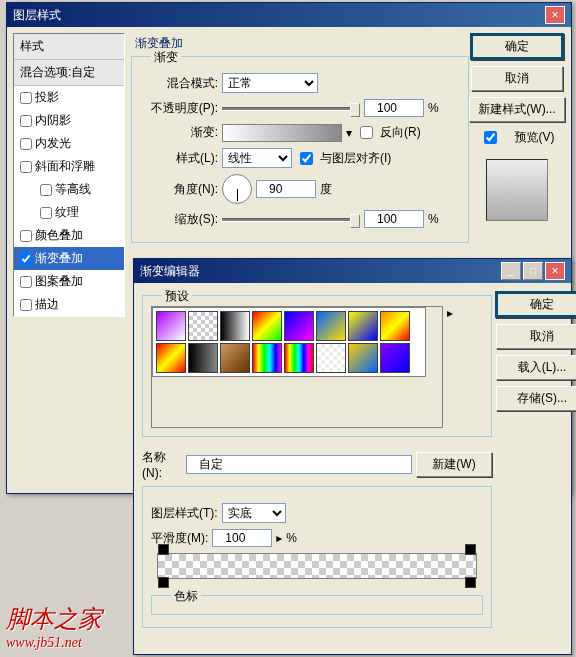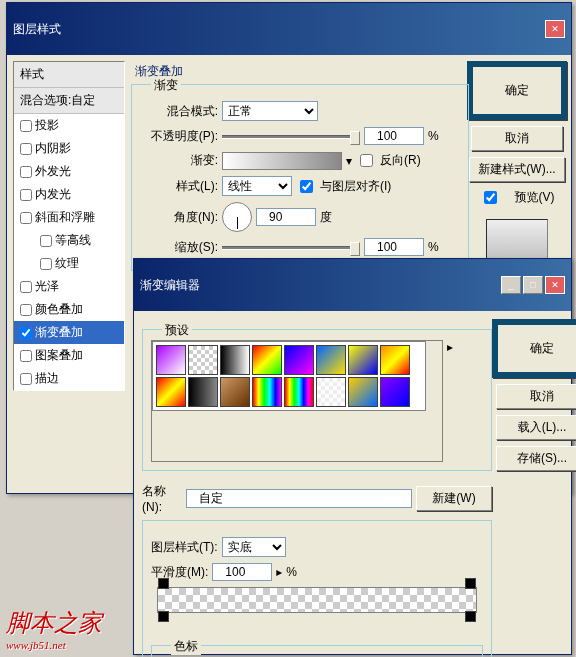--- a/index.html
+++ b/index.html
@@ -1,51 +1,51 @@
 <!DOCTYPE html>
 <html><head>
 <meta charset="utf-8">
 <style>
 body{margin:0;font-family:"Microsoft YaHei",SimSun,sans-serif;font-size:12px;background:#d4d0c8;width:576px;height:657px;overflow:hidden;position:relative}
 .dialog{position:absolute;border:1px solid #0a246a;background:#ece9d8;box-shadow:2px 2px 4px rgba(0,0,0,.3)}
-.titlebar{background:linear-gradient(to right,#0a246a,#3a6ea5);color:#fff;padding:17px 6px;display:flex;justify-content:space-between;align-items:center;font-size:12px;height:18px}
+.titlebar{background:linear-gradient(to right,#0a246a,#3a6ea5);color:#fff;padding:3px 6px;display:flex;justify-content:space-between;align-items:center;font-size:12px;height:18px}
 .titlebar-btns{display:flex;gap:2px}
 .tbtn{width:18px;height:16px;background:#d4d0c8;border:1px solid #fff;border-right-color:#808080;border-bottom-color:#808080;display:flex;align-items:center;justify-content:center;font-size:9px;font-family:Arial}
 .tbtn.close{background:#e35f5f;color:#fff;border:1px solid #fff}
 .body{display:flex;padding:6px}
 .sidebar{width:110px;border:1px solid #808080;border-right-color:#fff;border-bottom-color:#fff;background:#fff;margin-right:6px}
 .side-hdr{background:#e8e8e8;padding:4px 6px;border-bottom:1px solid #c0c0c0}
 .side-item{padding:3px 6px;display:flex;align-items:center;gap:3px}
 .side-item.indent{padding-left:26px}
 .side-item.selected{background:#316ac5;color:#fff}
 .side-item input[type=checkbox]{margin:0;width:12px;height:12px}
 .main{flex:1}
 .groupbox{border:1px solid #a0d0e0;margin:4px 0;padding:10px 8px 8px;position:relative}
 .groupbox>.gtitle{position:absolute;top:-8px;left:19px;background:#ece9d8;padding:0 3px;color:#000000}
 .frow{display:flex;align-items:center;margin:6px 0;gap:4px}
 .flabel{width:78px;text-align:right}
 .btn{background:#ece9d8;border:1px solid #808080;border-top-color:#fff;border-left-color:#fff;padding:3px 8px;min-width:74px;text-align:center;font-size:12px;box-shadow:1px 1px 0 #404040}
-.btn.default{border:6px solid #0c4a6e;padding:15px 7px}
+.btn.default{border:3px solid #0c4a6e;padding:2px 7px}
 .rcol{display:flex;flex-direction:column;gap:6px;width:96px;align-items:center}
 select,input[type=text].num{border:1px solid #7f9db9;background:#fff;padding:1px;font-size:12px}
 input[type=text].num{width:34px;text-align:left;padding:1px 12px}
 .slider{position:relative;height:14px;width:138px}
 .slider .track{position:absolute;top:6px;left:0;right:0;height:2px;background:#808080;border-top:1px solid #606060;border-bottom:1px solid #fff}
 .slider .thumb{position:absolute;top:2px;width:8px;height:12px;background:#ece9d8;border:1px solid #808080;border-top-color:#fff;border-left-color:#fff}
 .gradprev{width:118px;height:16px;border:1px solid #808080;background:linear-gradient(to right,#fff,#888)}
 .angle{width:28px;height:28px;border:1px solid #808080;border-radius:50%;background:#fff;position:relative}
 .angle::after{content:"";position:absolute;left:50%;top:50%;width:1px;height:12px;background:#000;transform-origin:top;transform:rotate(0deg)}
 .swatches{display:flex;flex-wrap:wrap;border:1px solid #808080;background:#fff;padding:2px;width:268px}
 .sw{width:28px;height:28px;margin:1px;border:1px solid #404040}
 .gradbar{height:24px;border:1px solid #808080;background-image:repeating-conic-gradient(#ccc 0 25%,#fff 0 50%);background-size:14px 14px;position:relative;margin:4px 6px}
 .stop{position:absolute;bottom:-10px;width:9px;height:9px;background:#000;border:1px solid #404040}
 .stop.top{top:-10px;bottom:auto;background:#000}
 .prevbox{width:60px;height:60px;border:1px inset #808080;background:linear-gradient(to bottom,#eee,#aaa);margin-top:6px}
 .watermark{position:absolute;bottom:6px;left:6px;color:#c00;font-size:24px;font-family:KaiTi,serif;font-style:italic;text-shadow:1px 1px 0 #fff}
-.wmurl{font-size:11px;color:#c00;display:block}
+.wmurl{font-size:14px;color:#c00;display:block}
 .scrollarea{height:120px;overflow-y:auto;border:1px solid #808080;background:#ece9d8;width:290px}
 </style>
 </head>
 <body>
 
 <div class="dialog" style="left:6px;top:2px;width:564px;height:490px">
   <div class="titlebar">
     <span>图层样式</span>
     <div class="titlebar-btns">
         <div class="tbtn close">✕</div>
@@ -59,41 +59,33 @@
           <div class="side-item">
             <input type="checkbox" style="">
             <span>投影</span>
           </div>
           <div class="side-item">
             <input type="checkbox" style="">
             <span>内阴影</span>
           </div>
           <div class="side-item">
             <input type="checkbox" style="">
-            <span>外发光</span>
-          </div>
-          <div class="side-item">
-            <input type="checkbox" style="">
             <span>内发光</span>
           </div>
           <div class="side-item">
             <input type="checkbox" style="">
             <span>斜面和浮雕</span>
           </div>
           <div class="side-item indent">
             <input type="checkbox" style="">
             <span>等高线</span>
           </div>
           <div class="side-item indent">
             <input type="checkbox" style="">
             <span>纹理</span>
-          </div>
-          <div class="side-item">
-            <input type="checkbox" style="">
-            <span>光泽</span>
           </div>
           <div class="side-item">
             <input type="checkbox" style="">
             <span>颜色叠加</span>
           </div>
           <div class="side-item selected">
             <input type="checkbox" checked="" style="">
             <span>渐变叠加</span>
           </div>
           <div class="side-item">
@@ -170,21 +162,21 @@
   <div class="titlebar">
     <span>渐变编辑器</span>
     <div class="titlebar-btns">
       <div class="tbtn">_</div>
       <div class="tbtn">□</div>
       <div class="tbtn close">✕</div>
     </div>
   </div>
   <div style="padding:8px;display:flex;gap:8px">
     <div style="flex:1">
-      <div class="groupbox" style="margin-top:10px">
+      <div class="groupbox" style="margin-top:4px">
         <span class="gtitle">预设</span>
         <div style="display:flex;align-items:flex-start">
           <div class="scrollarea">
             <div class="swatches" id="swatches">
                 <div class="sw" style="background: linear-gradient(135deg, rgb(170, 0, 255), rgb(255, 255, 255));"></div>
                 <div class="sw" style="background: repeating-conic-gradient(rgb(204, 204, 204) 0deg, rgb(204, 204, 204) 25%, rgb(255, 255, 255) 0deg, rgb(255, 255, 255) 50%) 0% 0% / 8px 8px;"></div>
                 <div class="sw" style="background: linear-gradient(to right, rgb(0, 0, 0), rgb(255, 255, 255));"></div>
                 <div class="sw" style="background: linear-gradient(135deg, rgb(255, 0, 0), rgb(255, 255, 0), rgb(0, 255, 0));"></div>
                 <div class="sw" style="background: linear-gradient(135deg, rgb(0, 0, 255), rgb(255, 0, 255));"></div>
                 <div class="sw" style="background: linear-gradient(135deg, rgb(0, 102, 255), rgb(255, 221, 0));"></div>
@@ -218,21 +210,21 @@
           <input class="num" type="text" value="100" style="">
             <span>▸</span> 
             <span>%</span>
           </div>
         <div class="gradbar">
           <div class="stop top" style="left:0"></div>
             <div class="stop top" style="right:0"></div>
           <div class="stop" style="left:0"></div>
             <div class="stop" style="right:0"></div>
         </div>
-        <div class="groupbox" style="margin-top:32px">
+        <div class="groupbox" style="margin-top:16px">
           <span class="gtitle">色标</span>
         </div>
       </div>
     </div>
     <div class="rcol" style="width:84px">
       <div class="btn default">确定</div>
       <div class="btn">取消</div>
       <div class="btn">载入(L)...</div>
       <div class="btn">存储(S)...</div>
     </div>

